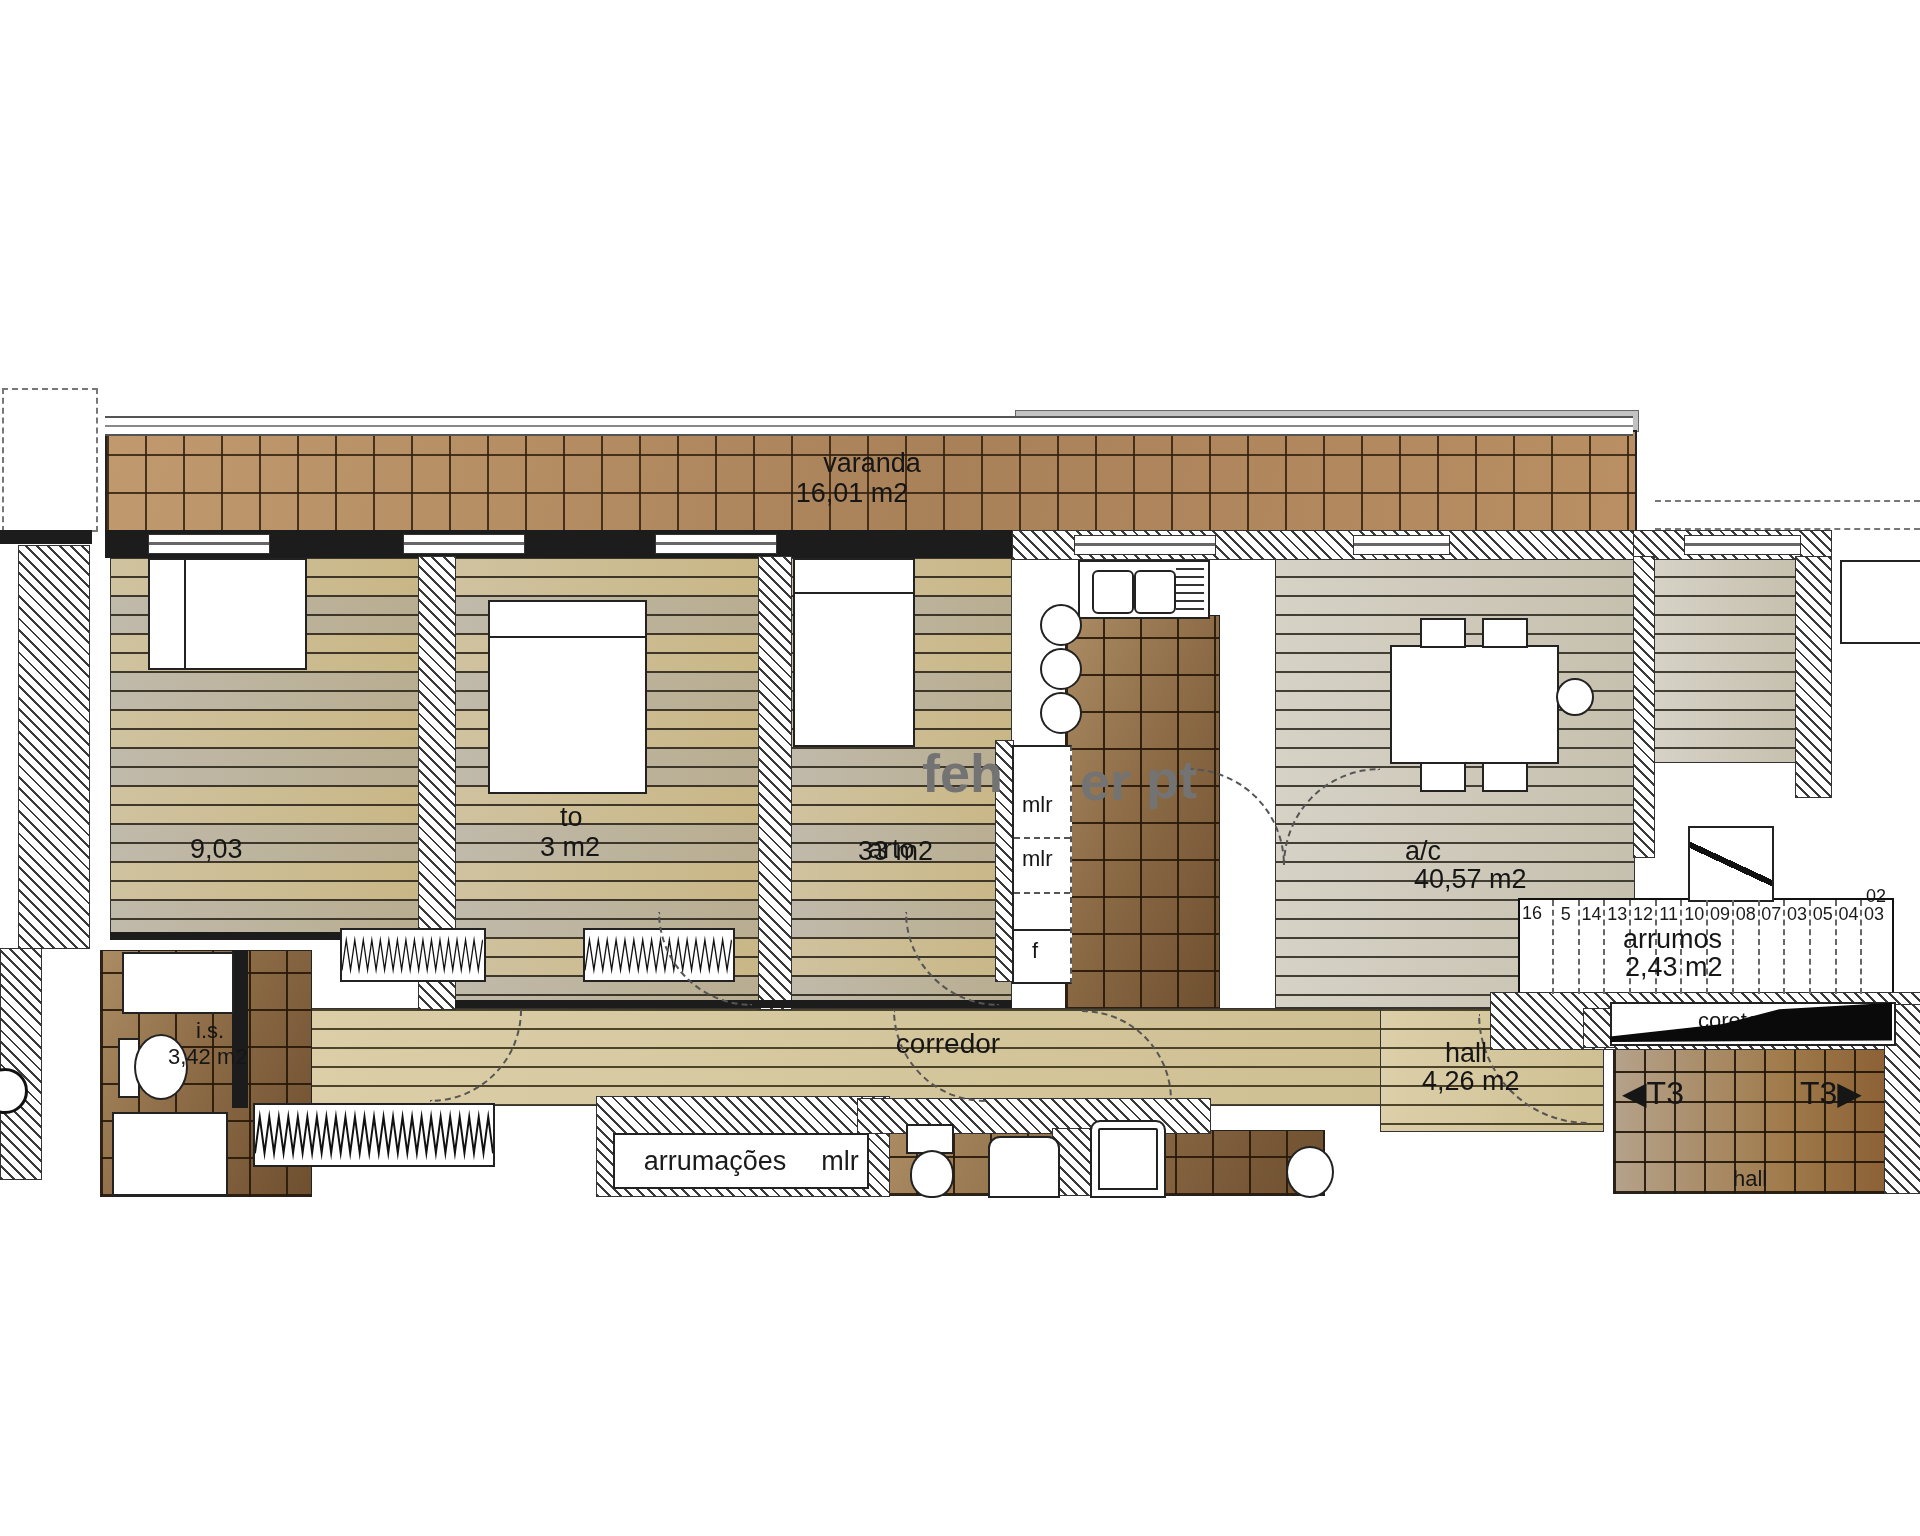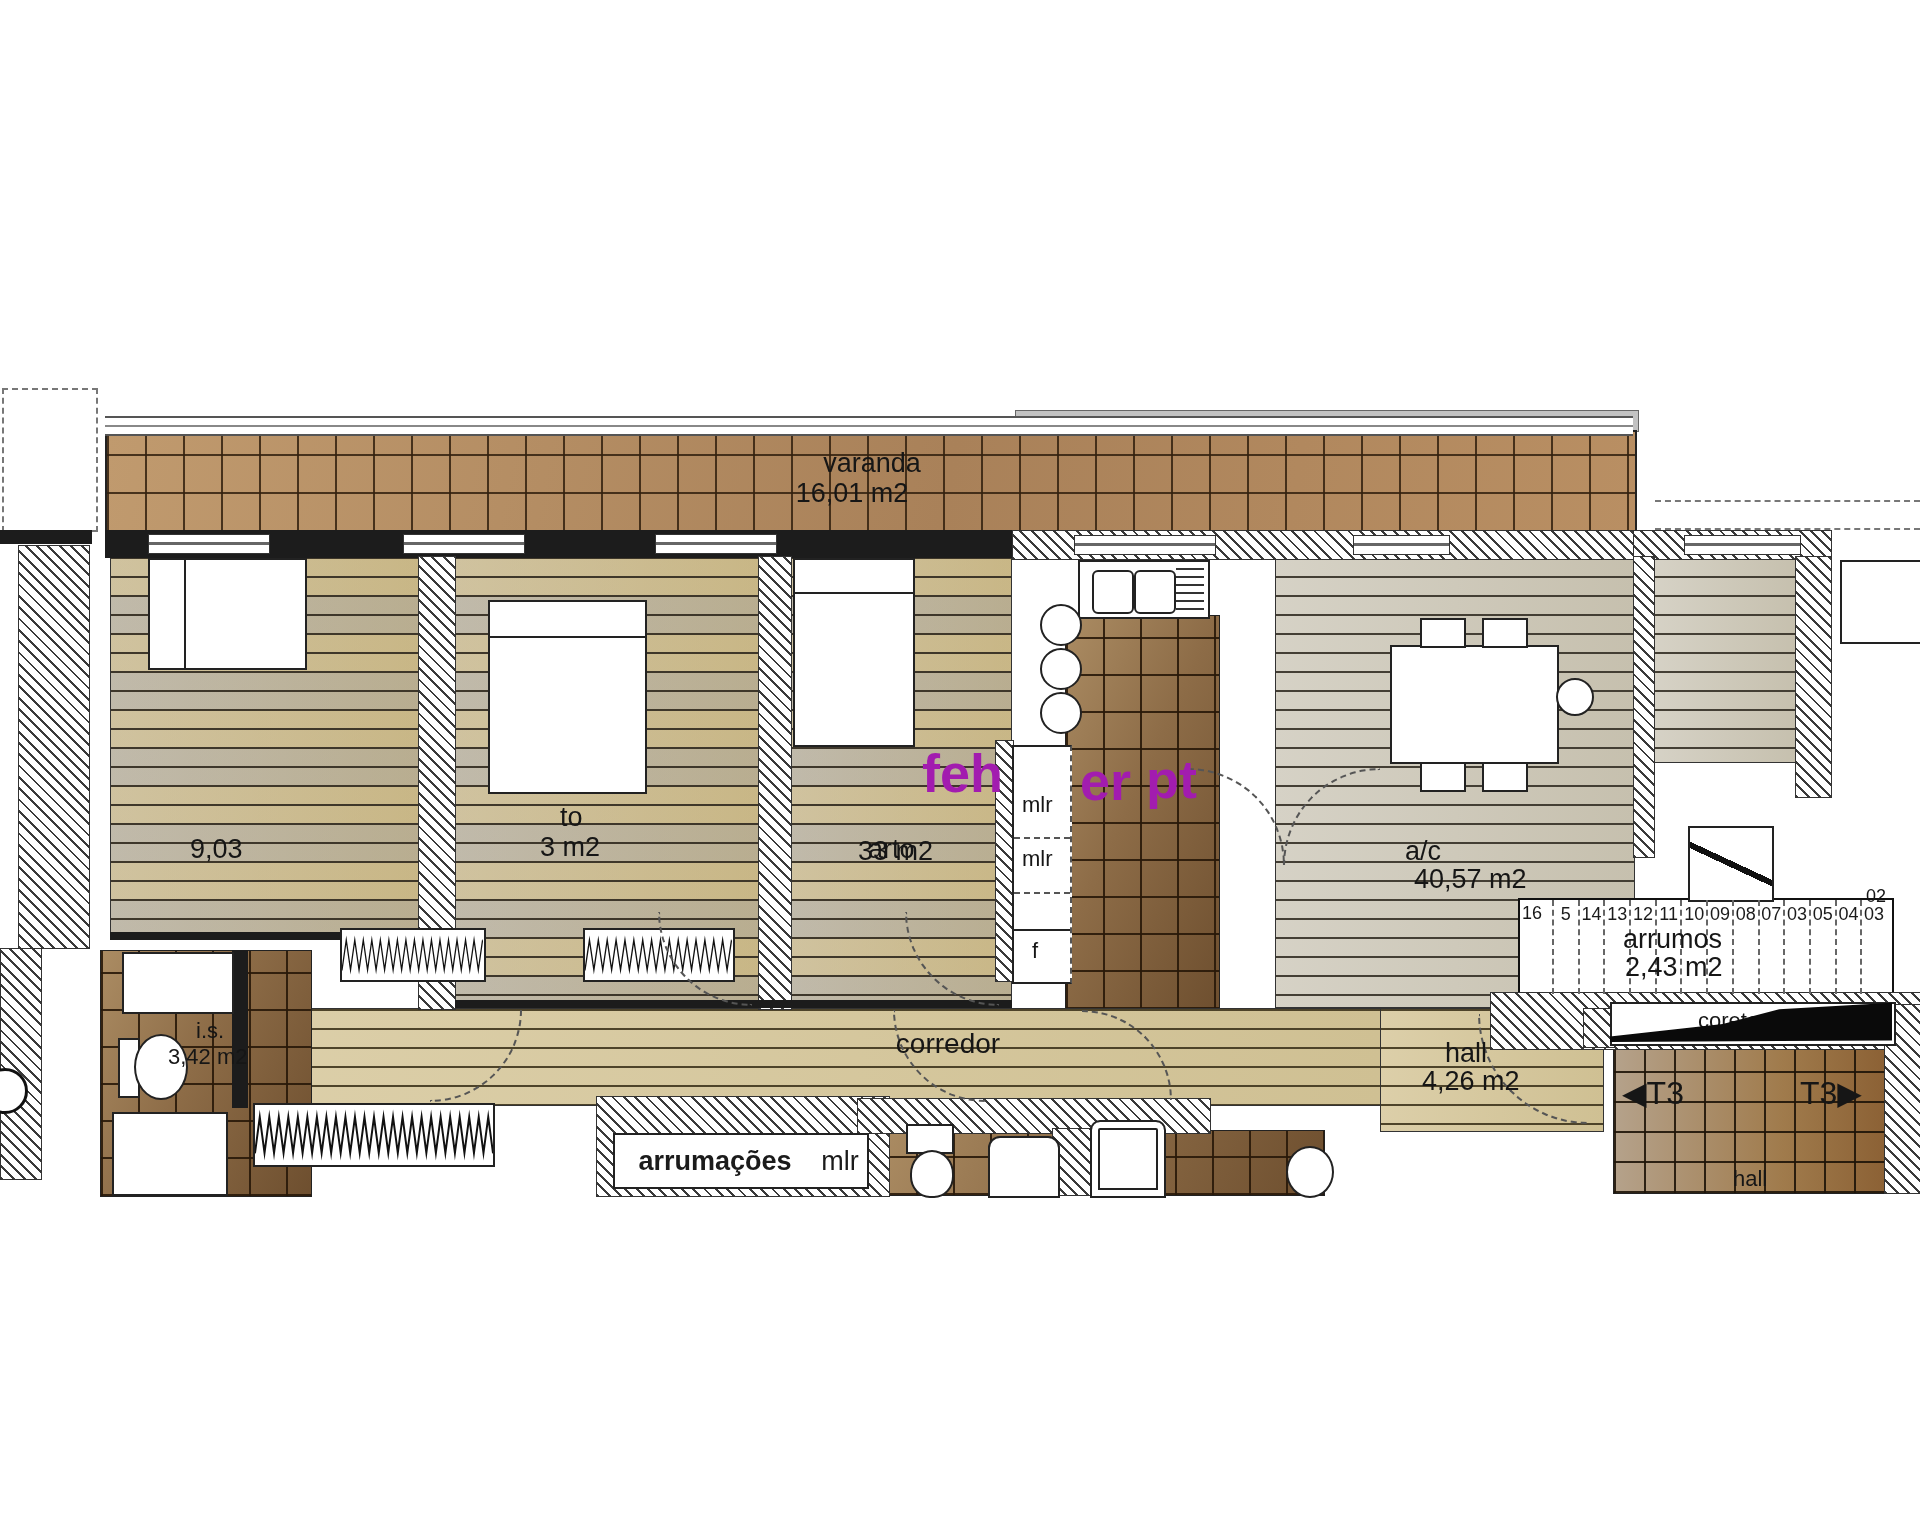--- a/index.html
+++ b/index.html
@@ -56,21 +56,21 @@
   .arc.tr{border-top:2px dashed #555;border-right:2px dashed #555;border-radius:0 100% 0 0;}
   .arc.bl{border-bottom:2px dashed #555;border-left:2px dashed #555;border-radius:0 0 0 100%;}
   .arc.br{border-bottom:2px dashed #555;border-right:2px dashed #555;border-radius:0 0 100% 0;}
   .dash-h{border-top:2px dashed #777;}
   .dash-box{border:2px dashed #777;background:#fff;}
   
   .reservado{position:absolute;left:10px;top:575px;width:1900px;height:330px;z-index:9;
     display:flex;align-items:center;justify-content:center;pointer-events:none;}
   .reservado span{font-weight:bold;font-size:268px;line-height:1;letter-spacing:12px;
     color:#ed1b22;transform:scaleY(1.5);display:inline-block;}
-  .wfrag{position:absolute;z-index:8;color:#a21caf;font-weight:bold;font-size:54px;}
+  .wfrag{position:absolute;z-index:8;color:#737373;font-weight:bold;font-size:54px;}
   
   .lines-h{background-image:repeating-linear-gradient(180deg,#333 0 2px,transparent 2px 8px);}
   .railing{background:#fff;border-top:2px solid #555;border-bottom:2px solid #555;
     background-image:linear-gradient(180deg,transparent 45%,#888 45%,#888 55%,transparent 55%);}
   .window{position:absolute;top:4px;height:18px;border:1px solid #333;
     background:linear-gradient(180deg,#fff 0 40%,#666 40% 58%,#fff 58%);z-index:3;}
   .zigzag{position:absolute;background:#fff;border:2px solid #222;z-index:4;}
   .zigzag svg{width:100%;height:100%;display:block;}
   .stair-cells{position:absolute;display:flex;z-index:4;}
   .stair-cells .cell{flex:1;border-left:2px dashed #666;text-align:center;
@@ -247,21 +247,21 @@
   <div class="abs wallblk" style="left:232px;top:950px;width:16px;height:158px;z-index:2;"></div>
   <div class="abs tile-brown" style="left:100px;top:950px;width:210px;height:245px;z-index:1;"></div>
   <div class="abs fixture" style="left:122px;top:952px;width:108px;height:58px;z-index:3;"></div>
   <div class="abs fixture" style="left:118px;top:1038px;width:18px;height:56px;z-index:3;"></div>
   <div class="abs fixture" style="left:134px;top:1034px;width:50px;height:62px;border-radius:50%;z-index:3;"></div>
   <div class="lbl small" style="left:196px;top:1018px;">i.s.</div>
   <div class="lbl small" style="left:168px;top:1044px;">3,42 m2</div>
   <div class="abs white-box" style="left:112px;top:1112px;width:112px;height:80px;z-index:3;"></div>
 
   <div class="abs hatch" style="left:596px;top:1096px;width:292px;height:99px;z-index:2;"></div>
-  <div class="abs white-box" style="left:613px;top:1133px;width:200px;height:52px;z-index:3;display:flex;align-items:center;justify-content:center;font-weight:bold;">
+  <div class="abs white-box" style="left:613px;top:1133px;width:200px;height:52px;z-index:3;display:flex;align-items:center;justify-content:center;">
     <span style="font-size:27px;">arrumações</span>
   </div>
   <div class="abs white-box" style="left:813px;top:1133px;width:54px;height:52px;z-index:3;display:flex;align-items:center;justify-content:center;border-left:none;">
     <span style="font-size:27px;">mlr</span>
   </div>
 
   <div class="abs hatch" style="left:857px;top:1098px;width:352px;height:34px;z-index:2;"></div>
   <div class="abs tile-brown" style="left:878px;top:1130px;width:445px;height:64px;z-index:1;"></div>
   <div class="abs hatch" style="left:1052px;top:1128px;width:38px;height:66px;z-index:2;"></div>
   <div class="abs fixture" style="left:906px;top:1124px;width:44px;height:26px;z-index:3;"></div>

